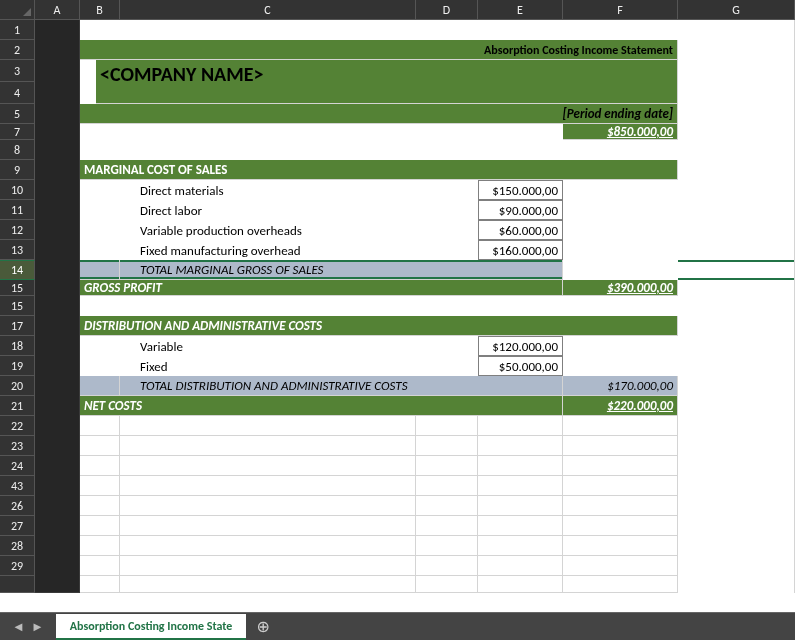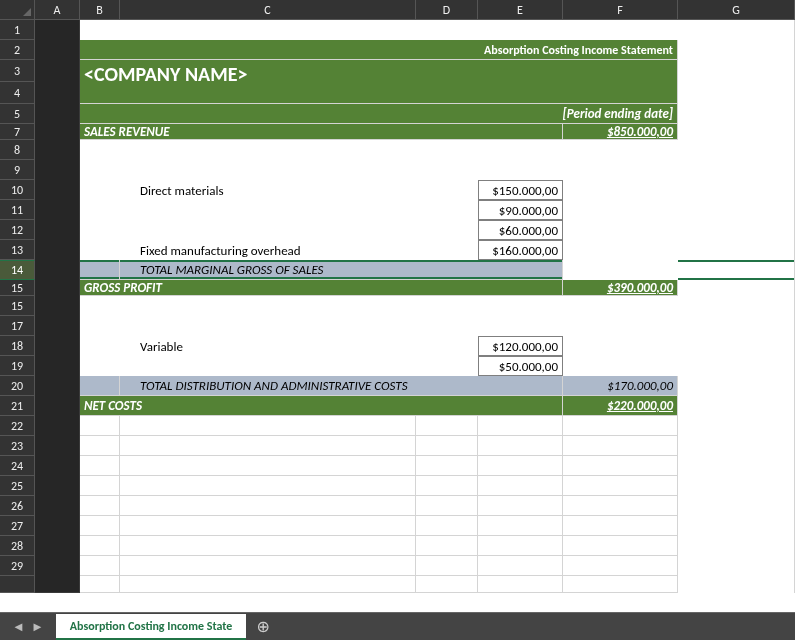--- a/index.html
+++ b/index.html
@@ -72,25 +72,25 @@
     overflow:hidden;
     white-space:nowrap;
   }
   .dark-area{
     background:#262626;
     border-right:0.5px solid #3a3a3a;
     border-bottom:0.5px solid #3a3a3a;
   }
   .green-hdr{
     background:#548235;
-    color:#ffffff;
+    color:#000000;
     font-weight:bold;
     font-style:italic;
   }
-  .green-hdr.big{ font-size:18px; font-style:normal;}
+  .green-hdr.big{ font-size:18px; font-style:normal;margin-left:16px;}
   .green-hdr.right{ justify-content:flex-end; font-style:italic;}
   .green-row{
     background:#548235;
     color:#fff;
     font-weight:bold;
     font-style:italic;
   }
   .green-row.right{ justify-content:flex-end;text-decoration:underline;}
   .grey-sub{
     background:#adb9ca;
@@ -189,83 +189,87 @@
     <div class="row-head" style="grid-row:15">15</div>
     <div class="row-head" style="grid-row:16">15</div>
     <div class="row-head" style="grid-row:17">17</div>
     <div class="row-head" style="grid-row:18">18</div>
     <div class="row-head" style="grid-row:19">19</div>
     <div class="row-head" style="grid-row:20">20</div>
     <div class="row-head" style="grid-row:21">21</div>
     <div class="row-head" style="grid-row:22">22</div>
     <div class="row-head" style="grid-row:23">23</div>
     <div class="row-head" style="grid-row:24">24</div>
-    <div class="row-head" style="grid-row:25">25</div>
+    <div class="row-head" style="grid-row:25">43</div>
     <div class="row-head" style="grid-row:26">26</div>
     <div class="row-head" style="grid-row:27">27</div>
     <div class="row-head" style="grid-row:28">28</div>
     <div class="row-head" style="grid-row:29">29</div>
     <div class="row-head" style="grid-row:30"></div>
 
     <div class="cell dark-area" style="grid-column:2;grid-row:2/31"></div>
 
     <div class="cell" style="grid-column:8;grid-row:2/14;border:none;border-right:0.5px solid #d4d4d4"></div>
     <div class="cell sel-row-cell" style="grid-column:8;grid-row:14;border:none;border-right:0.5px solid #d4d4d4"></div>
     <div class="cell" style="grid-column:8;grid-row:15/31;border:none;border-right:0.5px solid #d4d4d4"></div>
 
     <div class="cell" style="grid-column:3/8;grid-row:2;border:none"></div>
 
     <div class="cell green-hdr right" style="grid-column:3/8;grid-row:3;font-size:12px;font-style:normal;font-weight:bold;">Absorption Costing Income Statement</div>
     <div class="cell green-hdr big" style="grid-column:3/8;grid-row:4/6;font-size:20px;align-items:flex-start;padding-top:2px">&lt;COMPANY NAME&gt;</div>
     <div class="cell green-hdr right" style="grid-column:3/8;grid-row:6;font-weight:bold">[Period ending date]</div>
 
-    <div class="cell green-row" style="grid-column:3/7;grid-row:7">SALES REVENUE</div>
     <div class="cell green-row right" style="grid-column:7;grid-row:7">$850.000,00</div>
 
     <div class="cell" style="grid-column:3/8;grid-row:8;border:none"></div>
 
+    <div class="cell green-row" style="grid-column:3/8;grid-row:9;font-style:normal">MARGINAL COST OF SALES</div>
 
     <div class="cell" style="grid-column:3;grid-row:10;border:none"></div>
     <div class="cell indent" style="grid-column:4;grid-row:10;border:none">Direct materials</div>
     <div class="cell" style="grid-column:5;grid-row:10;border:none"></div>
     <div class="cell val" style="grid-column:6;grid-row:10">$150.000,00</div>
     <div class="cell" style="grid-column:7;grid-row:10;border:none"></div>
 
     <div class="cell" style="grid-column:3;grid-row:11;border:none"></div>
+    <div class="cell indent" style="grid-column:4;grid-row:11;border:none">Direct labor</div>
     <div class="cell" style="grid-column:5;grid-row:11;border:none"></div>
     <div class="cell val" style="grid-column:6;grid-row:11">$90.000,00</div>
     <div class="cell" style="grid-column:7;grid-row:11;border:none"></div>
 
     <div class="cell" style="grid-column:3;grid-row:12;border:none"></div>
+    <div class="cell indent" style="grid-column:4;grid-row:12;border:none">Variable production overheads</div>
     <div class="cell" style="grid-column:5;grid-row:12;border:none"></div>
     <div class="cell val" style="grid-column:6;grid-row:12">$60.000,00</div>
     <div class="cell" style="grid-column:7;grid-row:12;border:none"></div>
 
     <div class="cell" style="grid-column:3;grid-row:13;border:none"></div>
     <div class="cell indent" style="grid-column:4;grid-row:13;border:none">Fixed manufacturing overhead</div>
     <div class="cell" style="grid-column:5;grid-row:13;border:none"></div>
     <div class="cell val" style="grid-column:6;grid-row:13">$160.000,00</div>
     <div class="cell" style="grid-column:7;grid-row:13;border:none"></div>
 
     <div class="cell grey-sub sel-row-cell" style="grid-column:3;grid-row:14"></div>
     <div class="cell grey-sub indent sel-row-cell" style="grid-column:4/7;grid-row:14">TOTAL MARGINAL GROSS OF SALES</div>
 
     <div class="cell green-row" style="grid-column:3/7;grid-row:15">GROSS PROFIT</div>
     <div class="cell green-row right" style="grid-column:7;grid-row:15">$390.000,00</div>
 
     <div class="cell" style="grid-column:3/8;grid-row:16;border:none"></div>
 
+    <div class="cell green-row" style="grid-column:3/8;grid-row:17;font-style:italic">DISTRIBUTION AND ADMINISTRATIVE  COSTS</div>
 
     <div class="cell" style="grid-column:3;grid-row:18;border:none"></div>
     <div class="cell indent" style="grid-column:4;grid-row:18;border:none">Variable</div>
     <div class="cell" style="grid-column:5;grid-row:18;border:none"></div>
     <div class="cell val" style="grid-column:6;grid-row:18">$120.000,00</div>
     <div class="cell" style="grid-column:7;grid-row:18;border:none"></div>
 
     <div class="cell" style="grid-column:3;grid-row:19;border:none"></div>
+    <div class="cell indent" style="grid-column:4;grid-row:19;border:none">Fixed</div>
     <div class="cell" style="grid-column:5;grid-row:19;border:none"></div>
     <div class="cell val" style="grid-column:6;grid-row:19">$50.000,00</div>
     <div class="cell" style="grid-column:7;grid-row:19;border:none"></div>
 
     <div class="cell grey-sub" style="grid-column:3;grid-row:20"></div>
     <div class="cell grey-sub indent" style="grid-column:4/7;grid-row:20">TOTAL DISTRIBUTION AND ADMINISTRATIVE  COSTS</div>
     <div class="cell grey-sub right" style="grid-column:7;grid-row:20">$170.000,00</div>
 
     <div class="cell green-row" style="grid-column:3/7;grid-row:21">NET COSTS</div>
     <div class="cell green-row right" style="grid-column:7;grid-row:21">$220.000,00</div>

